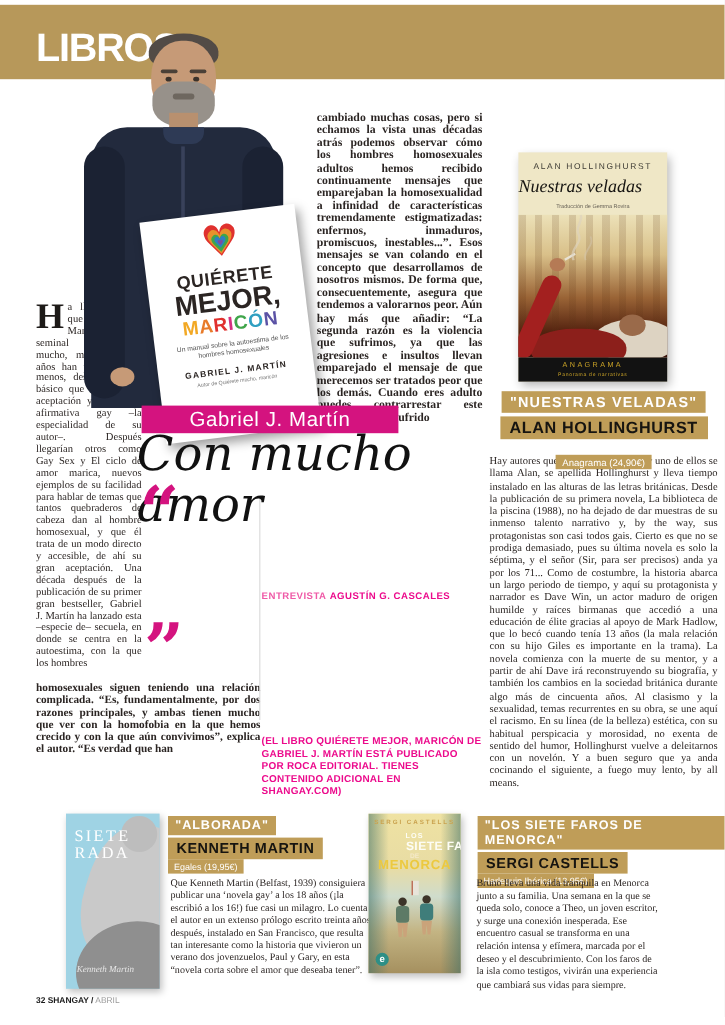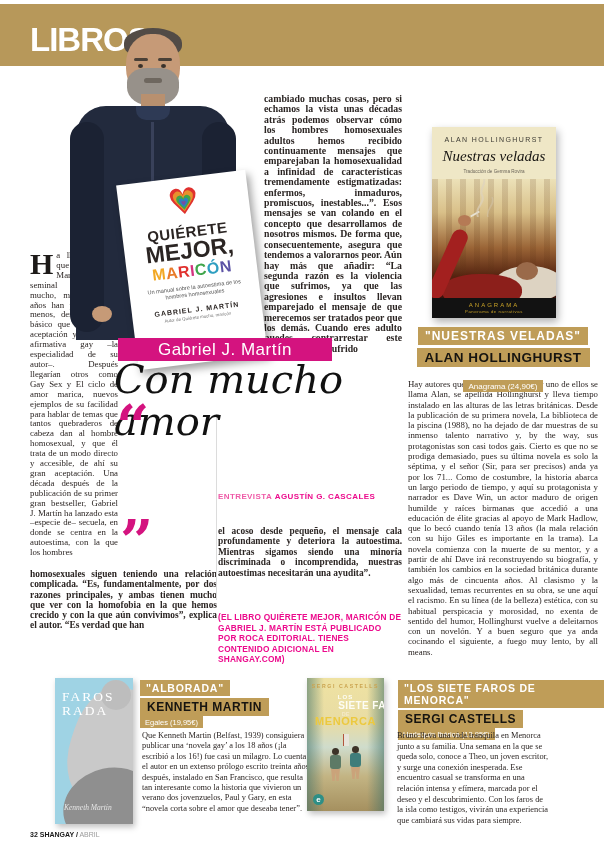--- a/index.html
+++ b/index.html
@@ -70,21 +70,21 @@
   .cquote{left:120px;top:512px;font-family:"DejaVu Serif",serif;font-weight:700;
           font-size:58px;line-height:1;color:#d4137f;z-index:5;}
   .chips{left:120px;top:444px;z-index:5;display:flex;flex-direction:column;align-items:flex-start;}
   .chips span{display:inline-block;background:#d4137f;color:#fff;font-family:"Liberation Sans",sans-serif;
               font-weight:700;font-size:10.5px;padding:1.5px 5px;margin-bottom:1px;}
   
   .cover2{left:432px;top:127px;width:124px;height:191px;background:#efe7c6;
           box-shadow:2px 4px 8px rgba(0,0,0,.3);z-index:2;}
   .c2-auth{position:absolute;top:9px;width:100%;text-align:center;font-family:"Liberation Sans",sans-serif;
            font-size:7px;letter-spacing:1.4px;color:#3c3a33;}
-  .c2-title{position:absolute;top:21px;width:100%;text-align:center;font-style:italic;
+  .c2-title{position:absolute;top:21px;width:100%;text-align:left;font-style:italic;
             font-size:15px;color:#171512;}
   .c2-trans{position:absolute;top:42px;width:100%;text-align:center;font-family:"Liberation Sans",sans-serif;
             font-size:4.6px;color:#6a6458;}
   .c2-photo{position:absolute;top:52px;left:0;right:0;bottom:20px;overflow:hidden;
             background:linear-gradient(180deg,#ece1b8 0%,#d9c089 28%,#9a6436 58%,#54220f 82%,#38120b 100%);}
   .c2-streaks{position:absolute;inset:0;background:repeating-linear-gradient(90deg,rgba(90,50,20,.16) 0 6px,rgba(0,0,0,0) 6px 14px);}
   .c2-arm{position:absolute;left:8px;top:48px;width:16px;height:74px;background:#a3201f;
           border-radius:8px;transform:rotate(24deg);}
   .c2-hand{position:absolute;left:26px;top:36px;width:13px;height:11px;background:#b57a55;border-radius:50%;}
   .c2-cig{position:absolute;left:38px;top:34px;width:10px;height:2px;background:#e8e2d4;transform:rotate(-30deg);}
@@ -207,21 +207,20 @@
   <div class="abs col1wrap">
     <span class="dropcap">H</span>
     <p class="bodytxt">a llovido desde que Gabriel J. Martín publicó el seminal Quiérete mucho, maricón. Diez años han pasado, nada menos, desde un libro básico que habla sobre aceptación y psicología afirmativa gay –la especialidad de su autor–. Después llegarían otros como Gay Sex y El ciclo de amor marica, nuevos ejemplos de su facilidad para hablar de temas que tantos quebraderos de cabeza dan al hombre homosexual, y que él trata de un modo directo y accesible, de ahí su gran aceptación. Una década después de la publicación de su primer gran bestseller, Gabriel J. Martín ha lanzado esta –especie de– secuela, en donde se centra en la autoestima, con la que los hombres</p>
   </div>
   <div class="abs col1wide">homosexuales siguen teniendo una relación complicada. “Es, fundamentalmente, por dos razones principales, y ambas tienen mucho que ver con la homofobia en la que hemos crecido y con la que aún convivimos”, explica el autor. “Es verdad que han</div>
 
   <div class="abs col2wrap">
     <div class="cutout"></div>
     <p>cambiado muchas cosas, pero si echamos la vista unas décadas atrás podemos observar cómo los hombres homosexuales adultos hemos recibido continuamente mensajes que emparejaban la homosexualidad a infinidad de características tremendamente estigmatizadas: enfermos, inmaduros, promiscuos, inestables...”. Esos mensajes se van colando en el concepto que desarrollamos de nosotros mismos. De forma que, consecuentemente, asegura que tendemos a valorarnos peor. Aún hay más que añadir: “La segunda razón es la violencia que sufrimos, ya que las agresiones e insultos llevan emparejado el mensaje de que merecemos ser tratados peor que los demás. Cuando eres adulto puedes contrarrestar este mensaje, pero cuando has sufrido</p>
   </div>
-  <div class="abs col2b">el acoso desde pequeño, el mensaje cala profundamente y deteriora la autoestima. Mientras sigamos siendo una minoría discriminada o incomprendida, nuestras autoestimas necesitarán una ayudita”.</div>
   <div class="abs note">(EL LIBRO QUIÉRETE MEJOR, MARICÓN DE GABRIEL J. MARTÍN ESTÁ PUBLICADO POR ROCA EDITORIAL. TIENES CONTENIDO ADICIONAL EN SHANGAY.COM)</div>
   <div class="abs vrule"></div>
 
   <div class="abs oquote">“</div>
   <div class="abs cquote">”</div>
 
   <div class="abs cover2">
     <div class="c2-auth">ALAN HOLLINGHURST</div>
     <div class="c2-title">Nuestras veladas</div>
     <div class="c2-trans">Traducción de Gemma Rovira</div>
@@ -249,21 +248,21 @@
     <span class="gbanner bblack b2">ALAN HOLLINGHURST</span><br>
     <span class="gbanner bwhite b3">Anagrama (24,90€)</span>
   </div>
   <div class="abs vbody">Hay autores que nunca decepcionan, y uno de ellos se llama Alan, se apellida Hollinghurst y lleva tiempo instalado en las alturas de las letras británicas. Desde la publicación de su primera novela, La biblioteca de la piscina (1988), no ha dejado de dar muestras de su inmenso talento narrativo y, by the way, sus protagonistas son casi todos gais. Cierto es que no se prodiga demasiado, pues su última novela es solo la séptima, y el señor (Sir, para ser precisos) anda ya por los 71... Como de costumbre, la historia abarca un largo periodo de tiempo, y aquí su protagonista y narrador es Dave Win, un actor maduro de origen humilde y raíces birmanas que accedió a una educación de élite gracias al apoyo de Mark Hadlow, que lo becó cuando tenía 13 años (la mala relación con su hijo Giles es importante en la trama). La novela comienza con la muerte de su mentor, y a partir de ahí Dave irá reconstruyendo su biografía, y también los cambios en la sociedad británica durante algo más de cincuenta años. Al clasismo y la sexualidad, temas recurrentes en su obra, se une aquí el racismo. En su línea (de la belleza) estética, con su habitual perspicacia y morosidad, no exenta de sentido del humor, Hollinghurst vuelve a deleitarnos con un novelón. Y a buen seguro que ya anda cocinando el siguiente, a fuego muy lento, by all means.</div>
 
   <div class="abs cover3">
     <div class="c3-ph1"></div>
     <div class="c3-ph3"></div>
     <div class="c3-ph2"></div>
     <div class="c3-title">
-      <span>FAROS</span><br>
+      <span>SIETE</span><br>
       <span>RADA</span>
     </div>
     <div class="c3-auth">Kenneth Martin</div>
   </div>
   <div class="abs alb-ban stackban">
     <span class="gbanner bwhite b1">"ALBORADA"</span>
     <span class="gbanner bblack b2">KENNETH MARTIN</span>
     <span class="gbanner bwhite b3">Egales (19,95€)</span>
   </div>
   <div class="abs alb-body">Que Kenneth Martin (Belfast, 1939) consiguiera publicar una ‘novela gay’ a los 18 años (¡la escribió a los 16!) fue casi un milagro. Lo cuenta el autor en un extenso prólogo escrito treinta años después, instalado en San Francisco, que resulta tan interesante como la historia que vivieron un verano dos jovenzuelos, Paul y Gary, en esta “novela corta sobre el amor que deseaba tener”.</div>

